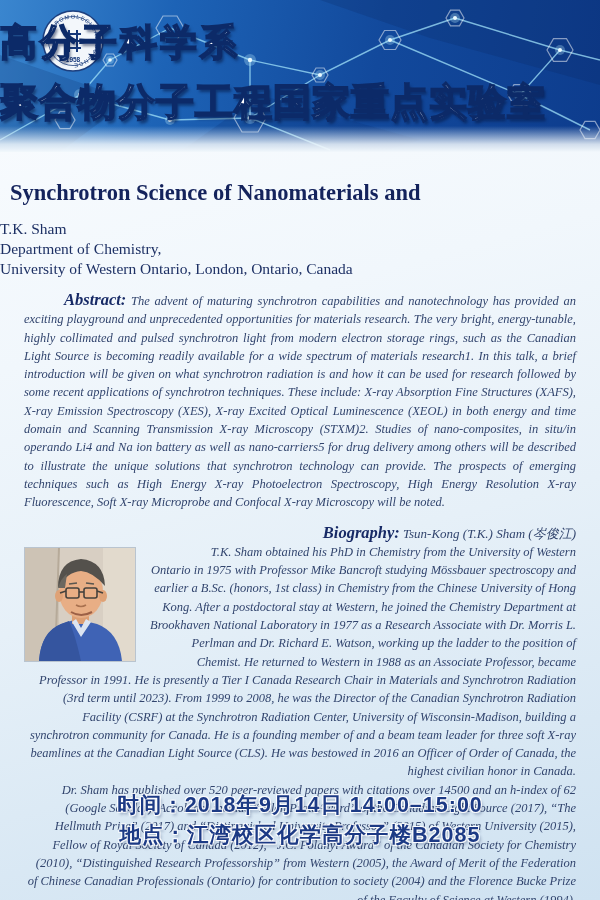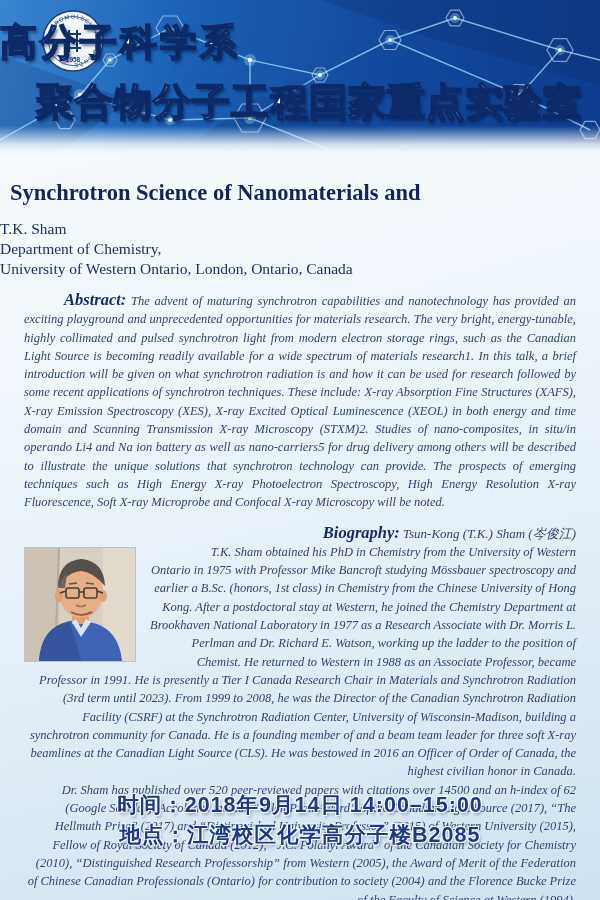--- a/index.html
+++ b/index.html
@@ -20,21 +20,21 @@
     background:linear-gradient(to bottom,rgba(242,248,252,0) 0%,rgba(242,248,252,.85) 70%,#f2f8fc 100%);
   }
   .hline{
     position:relative;color:#fff;font-weight:bold;
     font-family:Liberation Serif, serif;
     -webkit-text-stroke:1.6px #0c2a68;
     text-shadow:2px 3px 3px rgba(5,20,60,.55);
     letter-spacing:3px;line-height:1;
   }
   .hline1{font-size:37px;padding-top:24px;}
-  .hline2{font-size:38px;padding-top:22px;letter-spacing:1px;padding-left:36px;}
+  .hline2{font-size:38px;padding-top:22px;letter-spacing:1px;}
   .seal{position:absolute;left:42px;top:10px;width:62px;height:62px;}
   
   .title{
     margin:26px 10px 0 10px;text-align:left;color:#14235c;font-weight:bold;
     font-size:22.5px;line-height:29px;
   }
   .speaker{margin-top:12px;color:#1d3064;font-size:15.5px;line-height:20px;}
   
   .section{margin:12px 24px 0 24px;color:#32456e;font-size:12.5px;line-height:18.3px;text-align:justify;font-style:italic;}
   .inl-h{font-family:"Liberation Serif", serif;font-weight:bold;color:#172a66;font-size:16.5px;}

